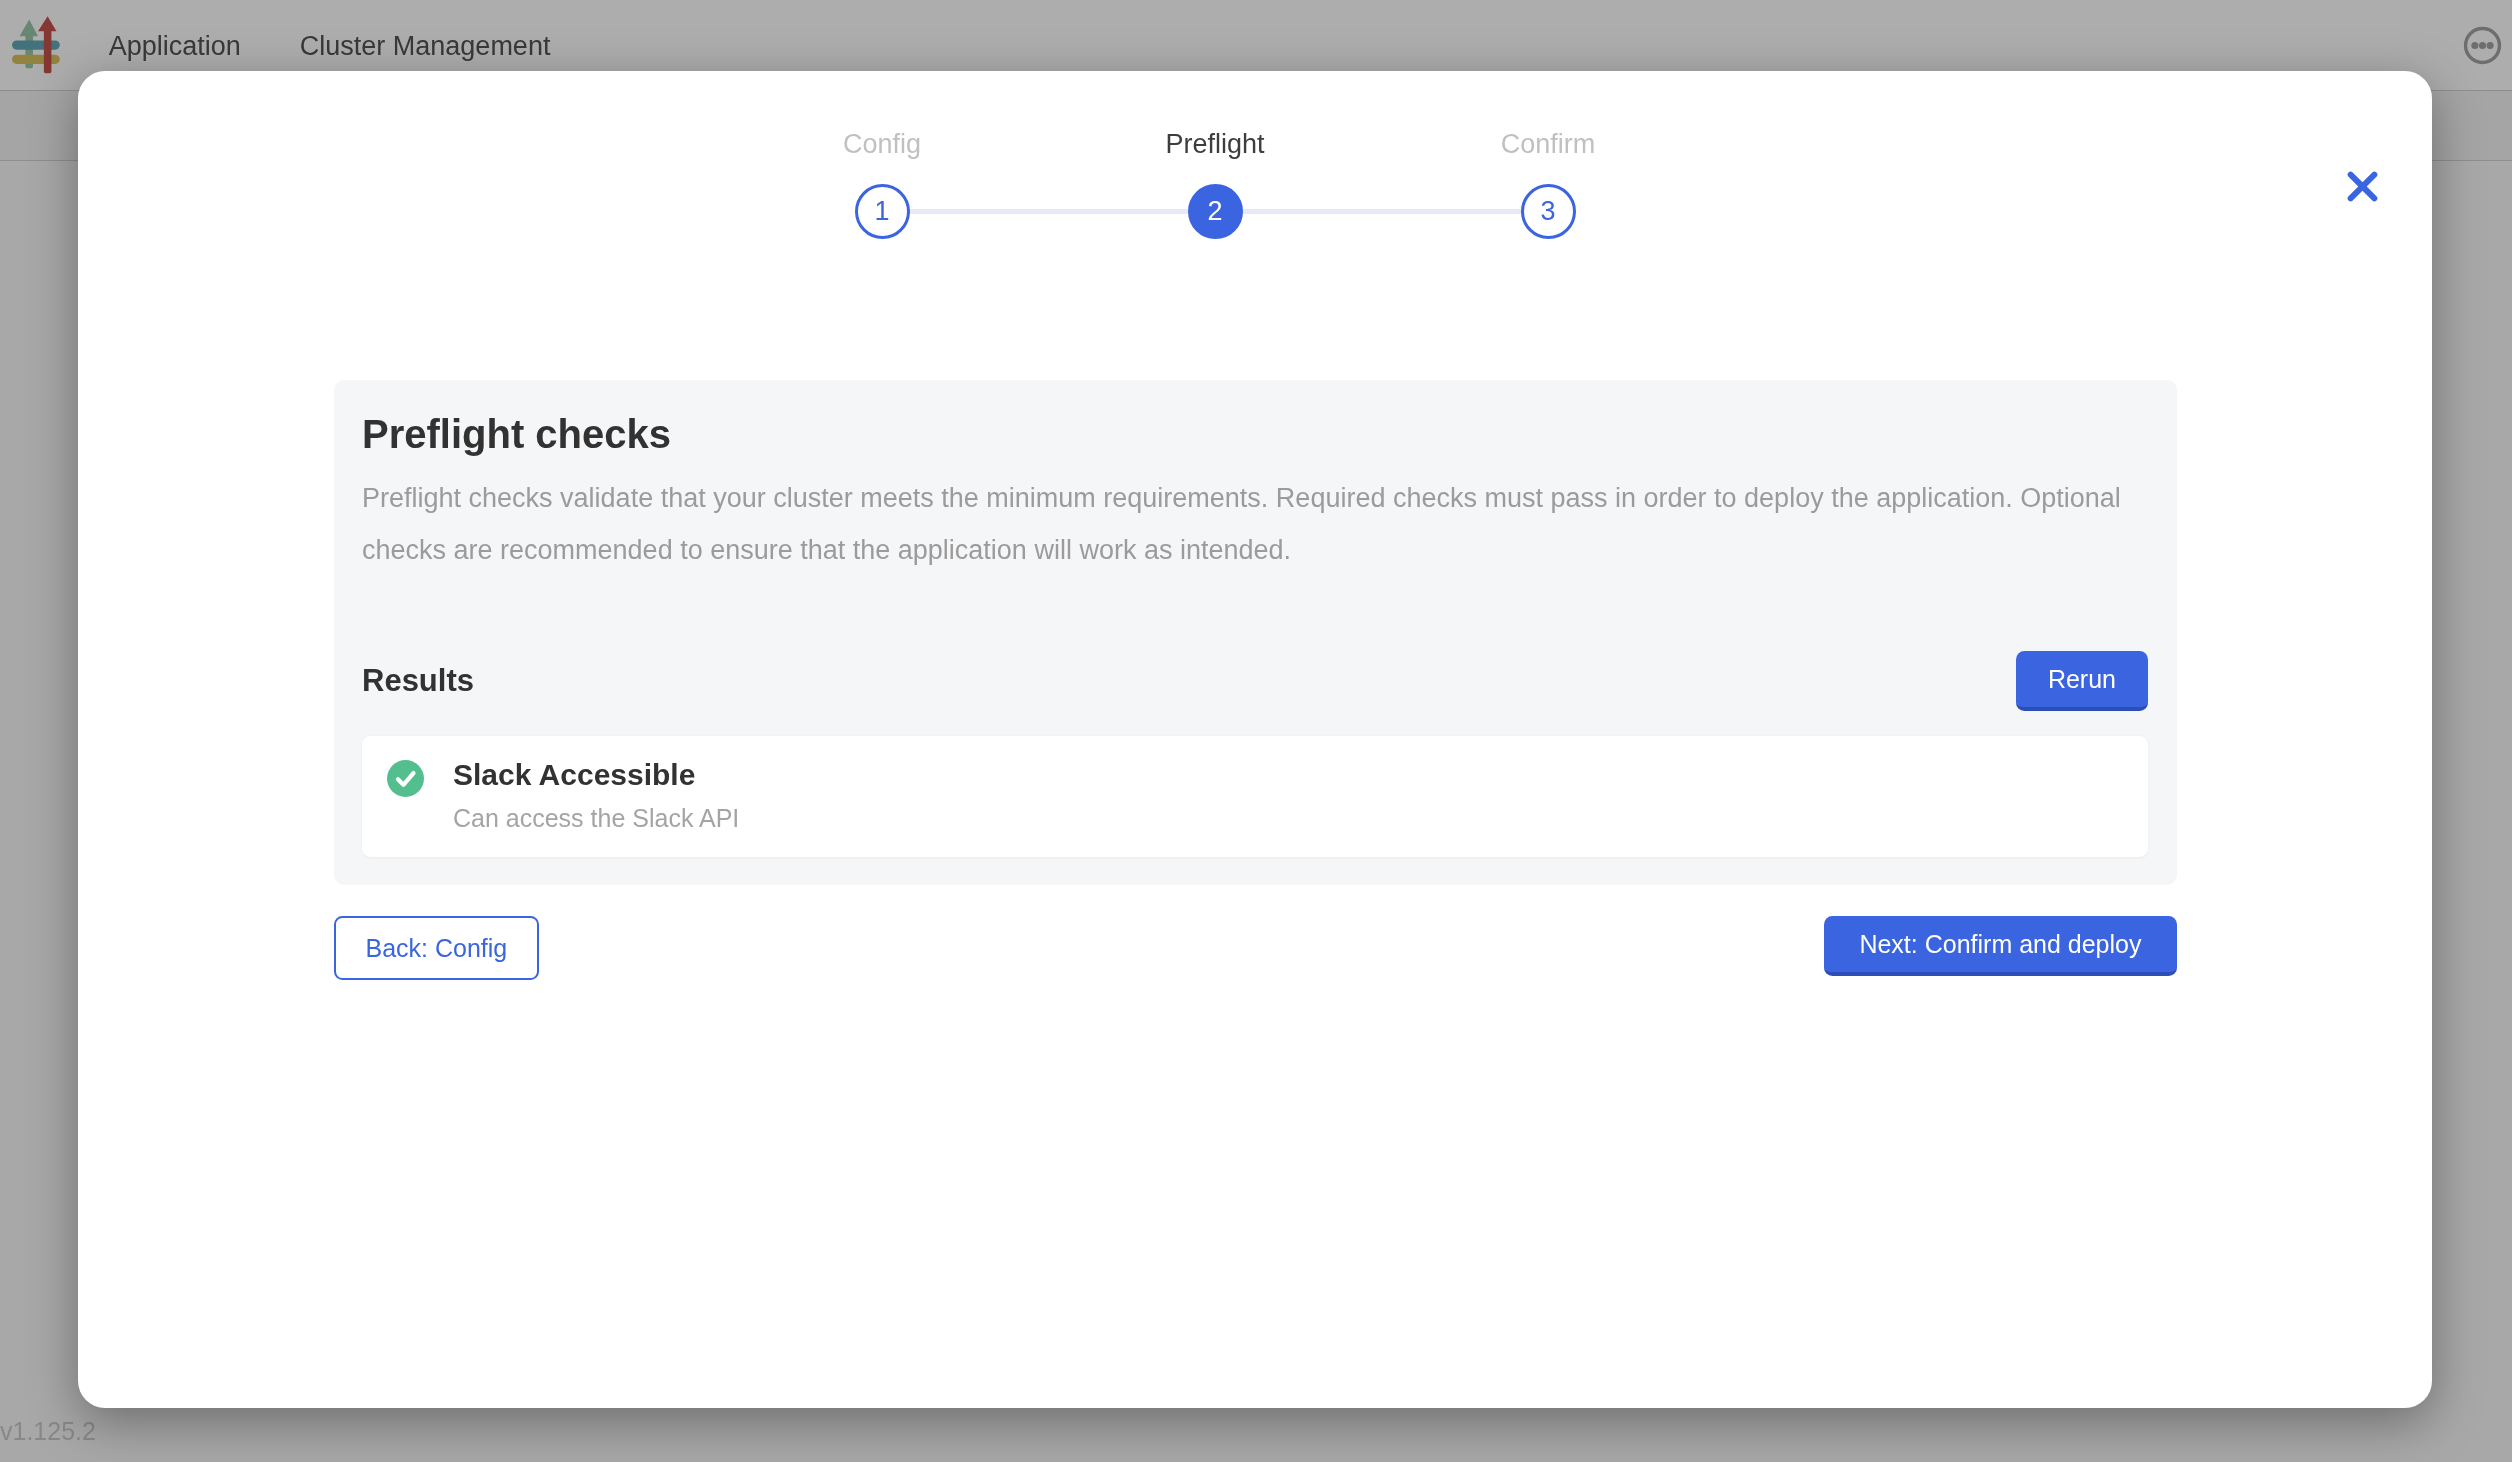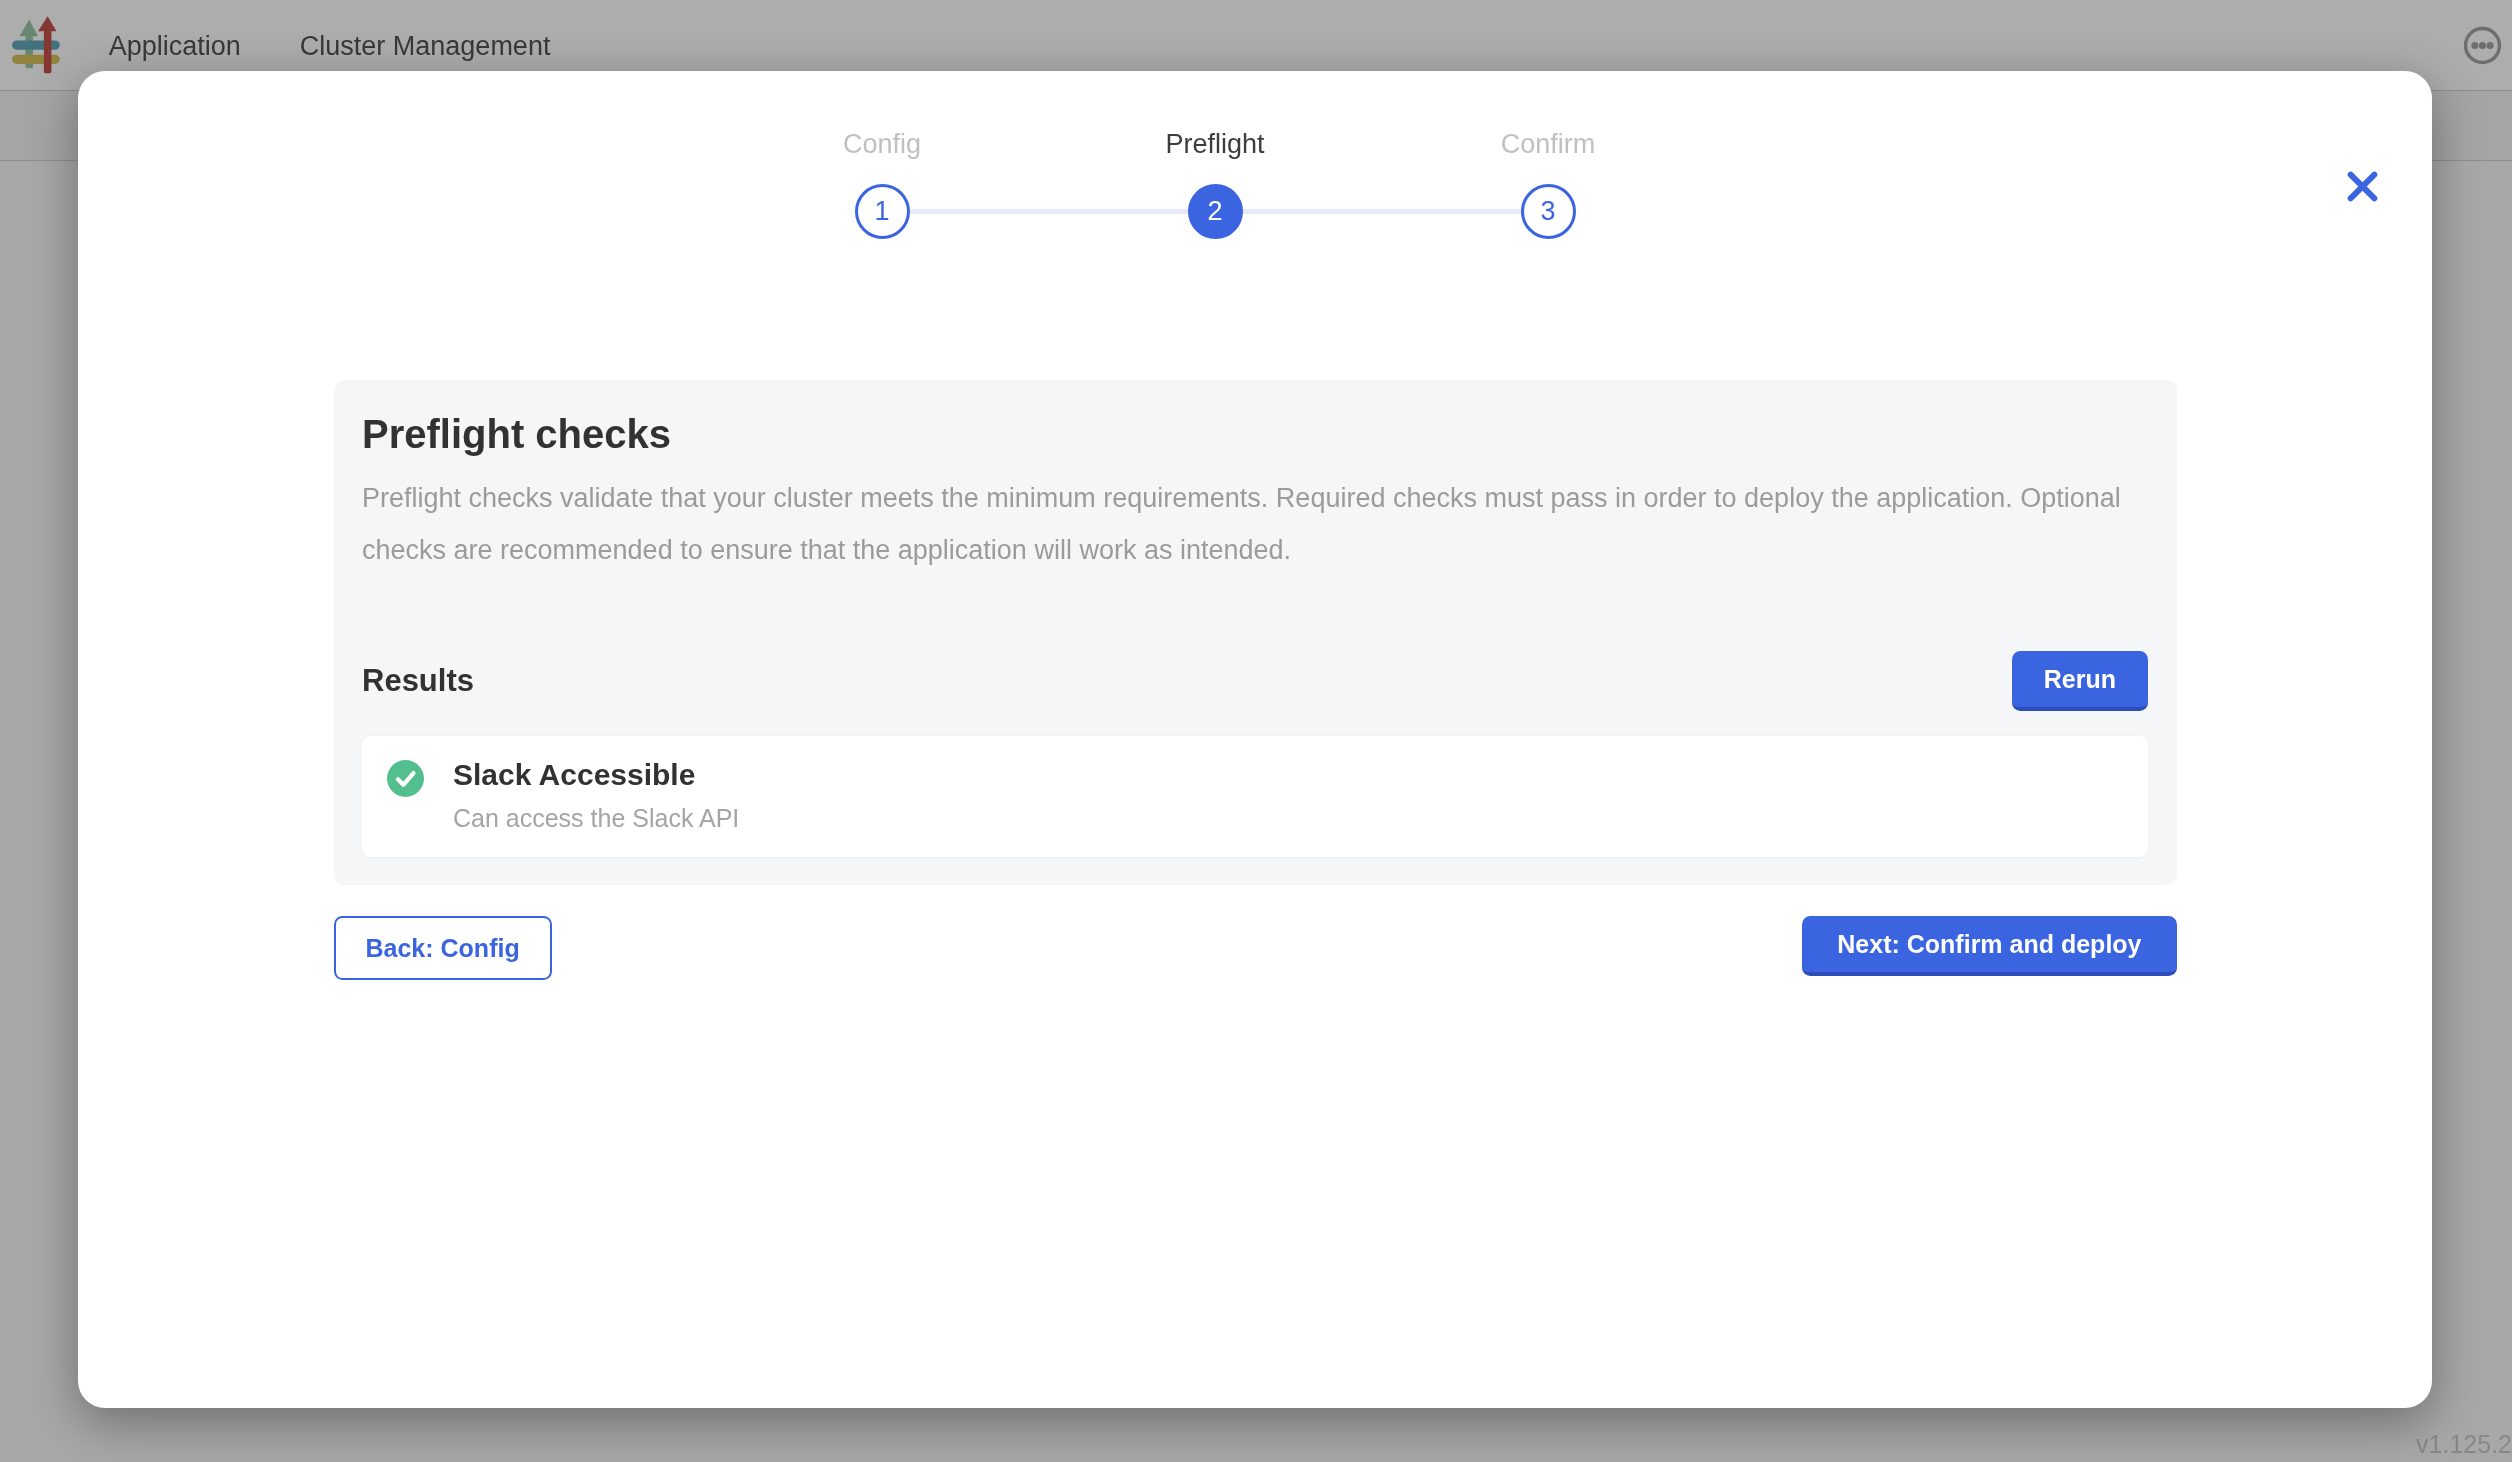--- a/index.html
+++ b/index.html
@@ -10,21 +10,21 @@
   
   .page { position:absolute; inset:0; display:flex; flex-direction:column; }
   .topnav { height:91px; background:#ffffff; border-bottom:1.7px solid #d2d2d2;
             display:flex; align-items:center; }
   .logo { margin-left:11.7px; width:52px; height:59px; flex:0 0 auto; }
   .nav-tabs { display:flex; gap:59px; margin-left:45px; }
   .nav-tab { font-size:27px; color:#545454; line-height:91px; height:89px; cursor:pointer; white-space:nowrap; }
   .menu-btn { margin-left:auto; margin-right:10px; width:39px; height:39px; cursor:pointer; }
   .subheader { height:70px; background:#f4f4f4; border-bottom:1.7px solid #d2d2d2; }
   .content { flex:1; background:#f8f8f8; position:relative; }
-  .version { position:absolute; bottom:3px; left:0; width:100%; text-align:right;
+  .version { position:absolute; bottom:16px; left:0; width:100%; text-align:left;
              font-size:25px; color:#c9c9c9; }
 
   
   .overlay { position:absolute; inset:0; background:rgba(0,0,0,0.32); z-index:5; }
 
   
   .modal { position:absolute; left:78px; top:71px; width:2354px; height:1337px;
            background:#ffffff; border-radius:27px; z-index:10;
            box-shadow:0 13.4px 50px rgba(0,0,0,0.35); }
   .close-x { position:absolute; top:96px; right:50px; width:39px; height:39px; cursor:pointer; }
@@ -42,21 +42,21 @@
   .step.current .step-circle { background:#3b65e0; border-color:#3b65e0; color:#ffffff; }
   .connector { width:278px; height:4.2px; background:#e7e9f6; flex:0 0 auto; }
 
   
   .card { width:1843px; margin:141px auto 0; background:#f5f6f8; border-radius:10px;
           padding:32px 28.5px 28.5px; }
   .card-title { font-size:40px; font-weight:bold; color:#323232; }
   .card-desc { margin-top:15px; font-size:27px; line-height:52px; color:#9b9b9b; }
   .results-bar { margin-top:75px; display:flex; justify-content:space-between; align-items:center; }
   .results-heading { font-size:31px; font-weight:bold; color:#323232; }
-  .btn { font-family:"Liberation Sans", sans-serif; font-weight:bold; border-radius:8.4px;
+  .btn { font-family:"Liberation Sans", sans-serif; font-weight:normal; border-radius:8.4px;
          cursor:pointer; display:inline-flex; align-items:center; justify-content:center; }
   .btn-primary { background:#3b65e0; color:#ffffff; border:none;
                  border-bottom:4.2px solid #2d4db8; }
   .btn-rerun { height:60px; padding:0 32px; font-size:25px; }
   .check-row { margin-top:25px; background:#ffffff; border-radius:8.4px;
                padding:22px 25px 24px; display:flex; align-items:flex-start; gap:29px;
                box-shadow:0 0.8px 2.5px rgba(0,0,0,0.05); }
   .check-icon { width:37px; height:37px; border-radius:50%; background:#54bf8e; flex:0 0 auto;
                 display:flex; align-items:center; justify-content:center; margin-top:1.7px; }
   .check-name { font-size:30px; font-weight:bold; color:#323232; }

